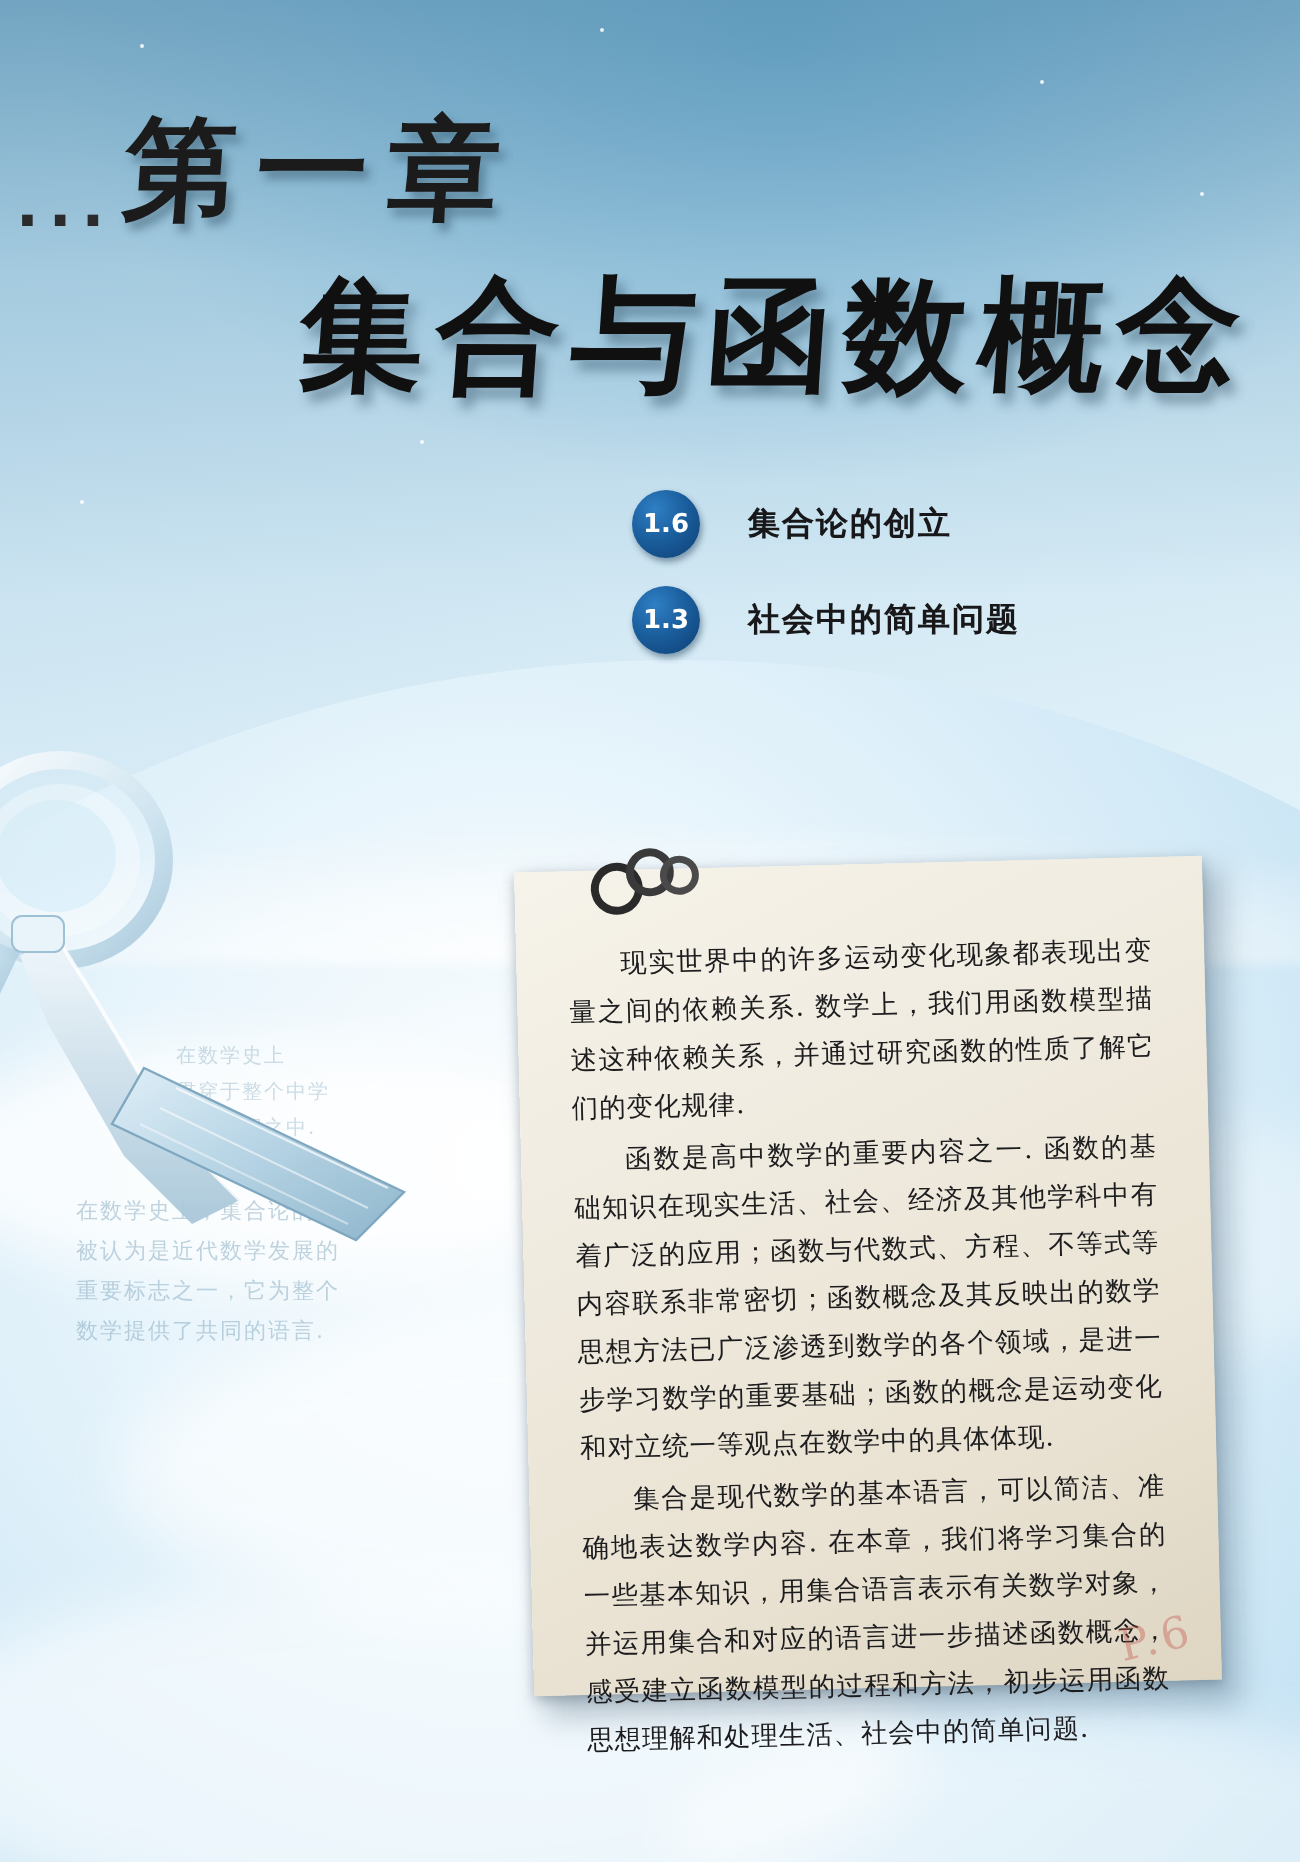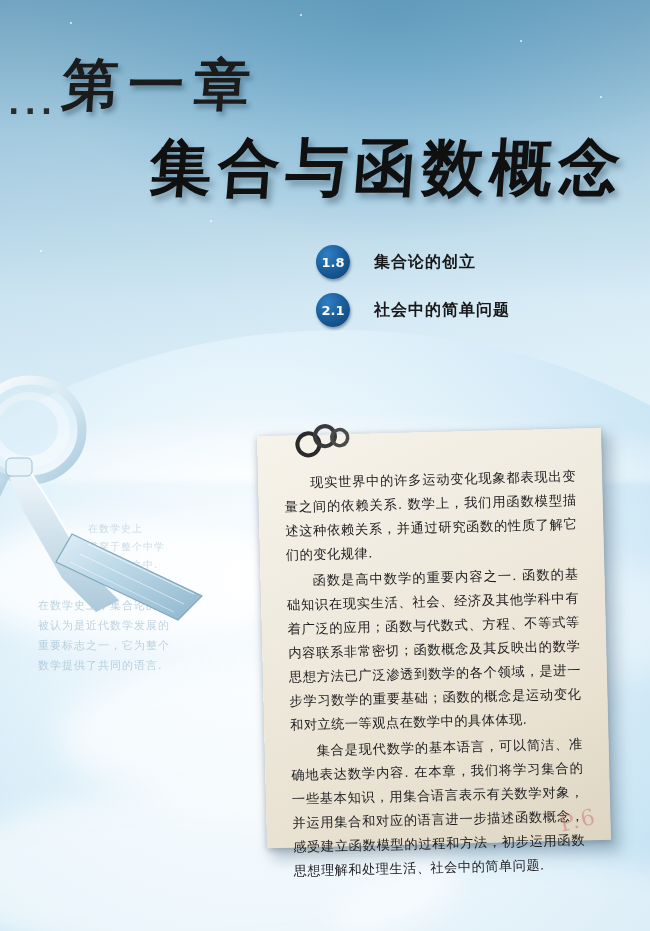--- a/index.html
+++ b/index.html
@@ -305,25 +305,25 @@
 
     <rect x="36" y="86" width="26" height="18" rx="5" fill="#e9f4fa" stroke="#9dc0d4" stroke-width="1"></rect>
   </svg>
 
   <div class="dots">...</div>
   <div class="chapter-no">第一章</div>
   <div class="chapter-title">集合与函数概念</div>
 
   <div class="toc">
     <div class="toc-row">
-      <div class="toc-badge">1.8</div>
+      <div class="toc-badge">1.6</div>
       <div class="toc-label">集合论的创立</div>
     </div>
     <div class="toc-row">
-      <div class="toc-badge">2.1</div>
+      <div class="toc-badge">1.3</div>
       <div class="toc-label">社会中的简单问题</div>
     </div>
   </div>
 
   <div class="note-shadow"></div>
   <div class="note">
     <div class="note-text">
       <p>现实世界中的许多运动变化现象都表现出变量之间的依赖关系. 数学上，我们用函数模型描述这种依赖关系，并通过研究函数的性质了解它们的变化规律.</p>
       <p>函数是高中数学的重要内容之一. 函数的基础知识在现实生活、社会、经济及其他学科中有着广泛的应用；函数与代数式、方程、不等式等内容联系非常密切；函数概念及其反映出的数学思想方法已广泛渗透到数学的各个领域，是进一步学习数学的重要基础；函数的概念是运动变化和对立统一等观点在数学中的具体体现.</p>
       <p>集合是现代数学的基本语言，可以简洁、准确地表达数学内容. 在本章，我们将学习集合的一些基本知识，用集合语言表示有关数学对象，并运用集合和对应的语言进一步描述函数概念，感受建立函数模型的过程和方法，初步运用函数思想理解和处理生活、社会中的简单问题.</p>

